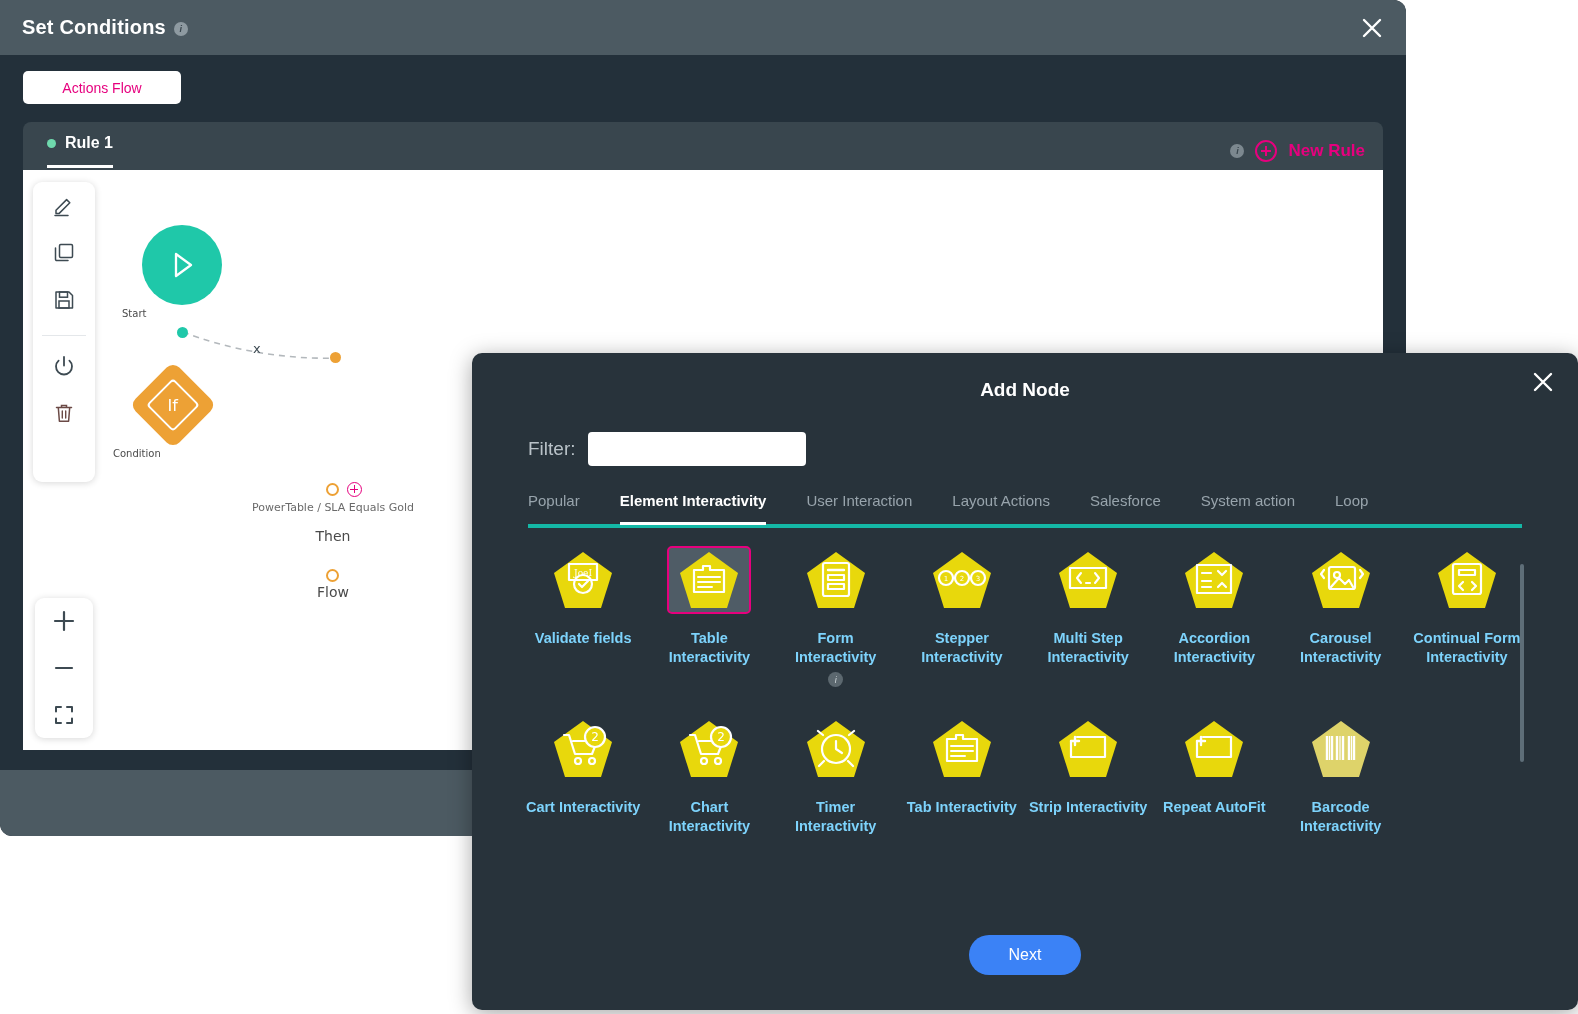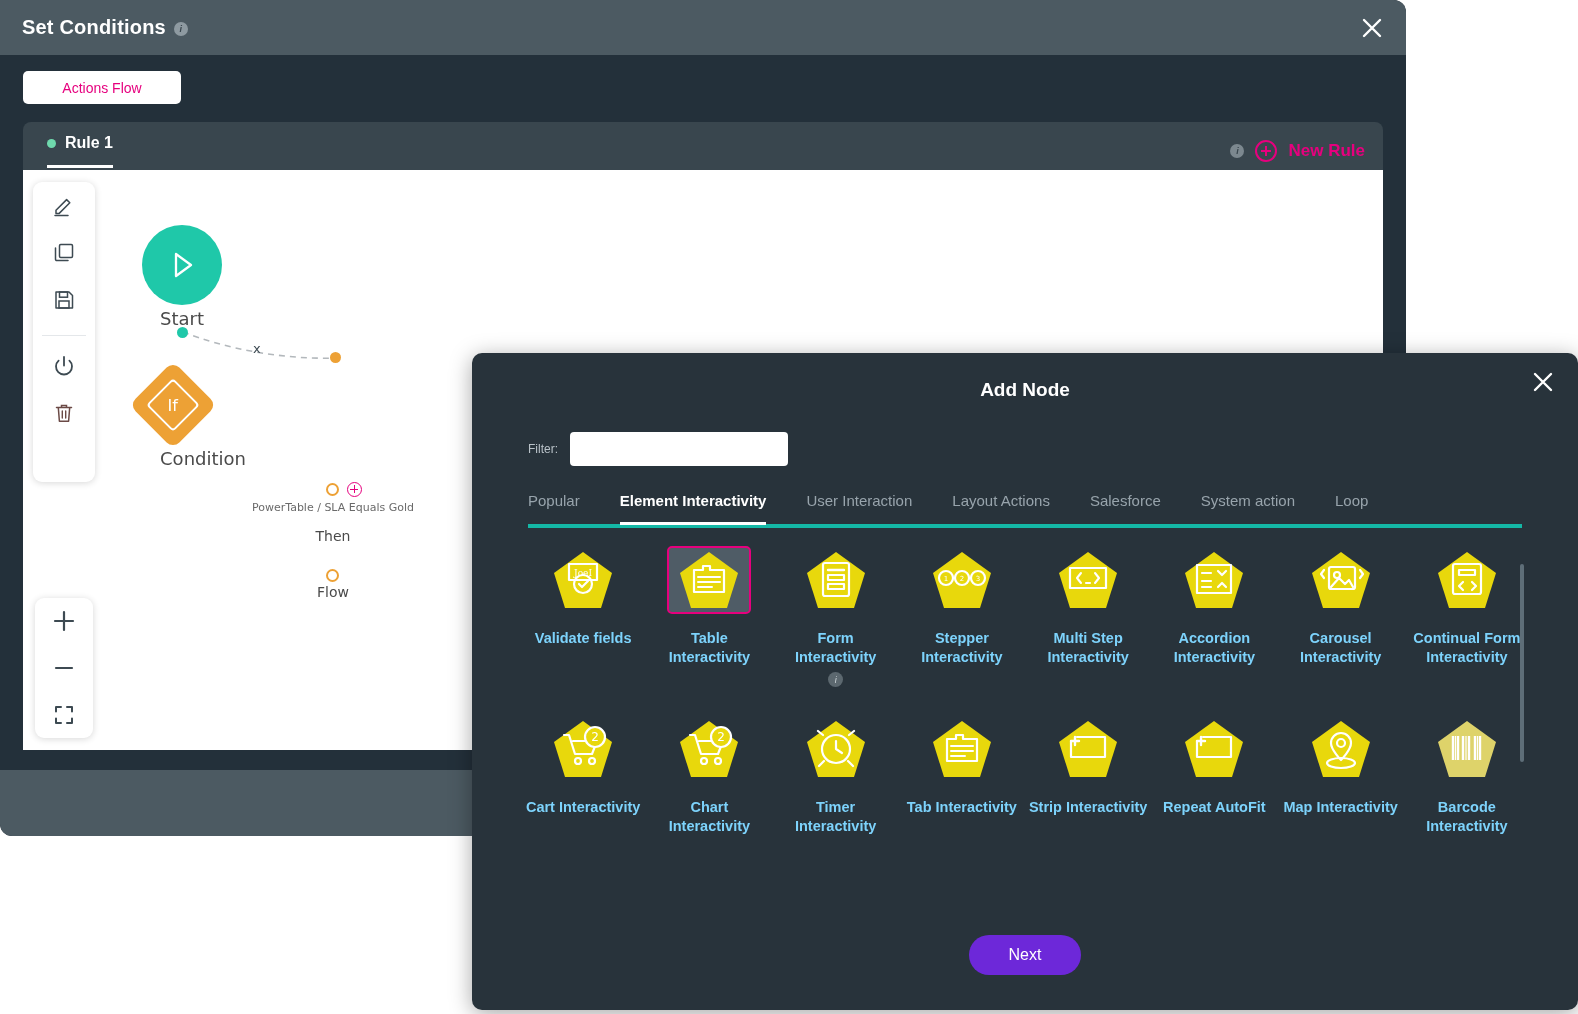--- a/index.html
+++ b/index.html
@@ -116,22 +116,22 @@
   .zoom-btn { width: 58px; height: 45px; display: flex; align-items: center; justify-content: center; cursor: pointer; }
 
   
   .start-node {
     position: absolute; left: 119px; top: 55px;
     width: 80px; height: 80px; border-radius: 50%;
     background: #1fc8a9;
     display: flex; align-items: center; justify-content: center;
   }
   .node-cap {
-    position: absolute; text-align: center;
-    font-size: 18px; color: #4a4a4a;
+    position: absolute; text-align: left;
+    font-size: 10px; color: #4a4a4a;
     font-family: "DejaVu Sans", sans-serif;
   }
   .port {
     position: absolute; width: 11px; height: 11px; border-radius: 50%;
   }
   .cond-node {
     position: absolute; left: 119px; top: 204px;
     width: 62px; height: 62px; background: #eda135;
     border-radius: 9px; transform: rotate(45deg);
     display: flex; align-items: center; justify-content: center;
@@ -191,21 +191,21 @@
   .modal-close {
     position: absolute; right: 22px; top: 16px;
     width: 26px; height: 26px; cursor: pointer;
   }
   .modal-close svg { width: 26px; height: 26px; }
 
   .filter-row {
     position: absolute; left: 56px; top: 79px;
     display: flex; align-items: center; gap: 12px;
   }
-  .filter-label { font-size: 12px; color: #b9c2c8; }
+  .filter-label { font-size: 19px; color: #b9c2c8; }
   .filter-input {
     width: 218px; height: 34px;
     background: #ffffff; border: none; border-radius: 4px;
     padding: 0 9px; font-size: 14px;
     font-family: "Liberation Sans", sans-serif;
     color: #23303a; outline: none;
   }
 
   .tabs {
     position: absolute; left: 56px; top: 139px;
@@ -260,21 +260,21 @@
   .mscroll {
     position: absolute; right: 54px; top: 211px;
     width: 4px; height: 198px; background: #5e6e78; border-radius: 2px;
     cursor: pointer;
   }
 
   .next-btn {
     position: absolute; left: 50%; transform: translateX(-50%);
     bottom: 35px;
     width: 112px; height: 40px; border-radius: 20px;
-    background: #6d28d9; border: none;
+    background: #3b82f6; border: none;
     color: #ffffff; font-size: 16px;
     font-family: "Liberation Sans", sans-serif;
     cursor: pointer;
   }
 </style>
 </head>
 <body>
 
 <div id="root">
 
@@ -584,31 +584,20 @@
               <polygon points="31,2 60,23 49,58 13,58 2,23" fill="#e8d80c"></polygon>
               <path d="M14 22 v16 h34 V18 H20" stroke="#ffffff" fill="none" stroke-width="2.2" stroke-linejoin="round" stroke-linecap="round"></path>
               <path d="M14 22 h8 M18 18 v8" stroke="#fff" stroke-width="2.4" stroke-linecap="round"></path>
             </svg>
           </div>
           <div class="cap">Repeat AutoFit</div>
         </div>
         <div class="cell">
           <div class="tile">
             <svg class="pent" viewBox="0 0 62 60">
-              <polygon points="31,2 60,23 49,58 13,58 2,23" fill="#e8d80c"></polygon>
-              <path d="M31 14 a10 10 0 0 1 10 10 c0 7 -10 17 -10 17 S21 31 21 24 a10 10 0 0 1 10 -10 z" stroke="#ffffff" fill="none" stroke-width="2.2" stroke-linejoin="round" stroke-linecap="round"></path>
-              <circle cx="31" cy="24" r="4" stroke="#ffffff" fill="none" stroke-width="2.2" stroke-linejoin="round" stroke-linecap="round"></circle>
-              <ellipse cx="31" cy="44" rx="14" ry="5" stroke="#ffffff" fill="none" stroke-width="2.2" stroke-linejoin="round" stroke-linecap="round"></ellipse>
-            </svg>
-          </div>
-          <div class="cap">Map Interactivity</div>
-        </div>
-        <div class="cell">
-          <div class="tile">
-            <svg class="pent" viewBox="0 0 62 60">
               <polygon points="31,2 60,23 49,58 13,58 2,23" fill="#ded36a"></polygon>
               <g stroke="#ffffff" stroke-width="2.4">
                 <path d="M17 17 v24 M22 17 v24 M27 17 v24 M33 17 v24 M39 17 v24 M44 17 v24"></path>
               </g>
               <g stroke="#ffffff" stroke-width="1.2">
                 <path d="M19.5 17 v24 M30 17 v24 M41.5 17 v24"></path>
               </g>
             </svg>
           </div>
           <div class="cap">Barcode Interactivity</div>

